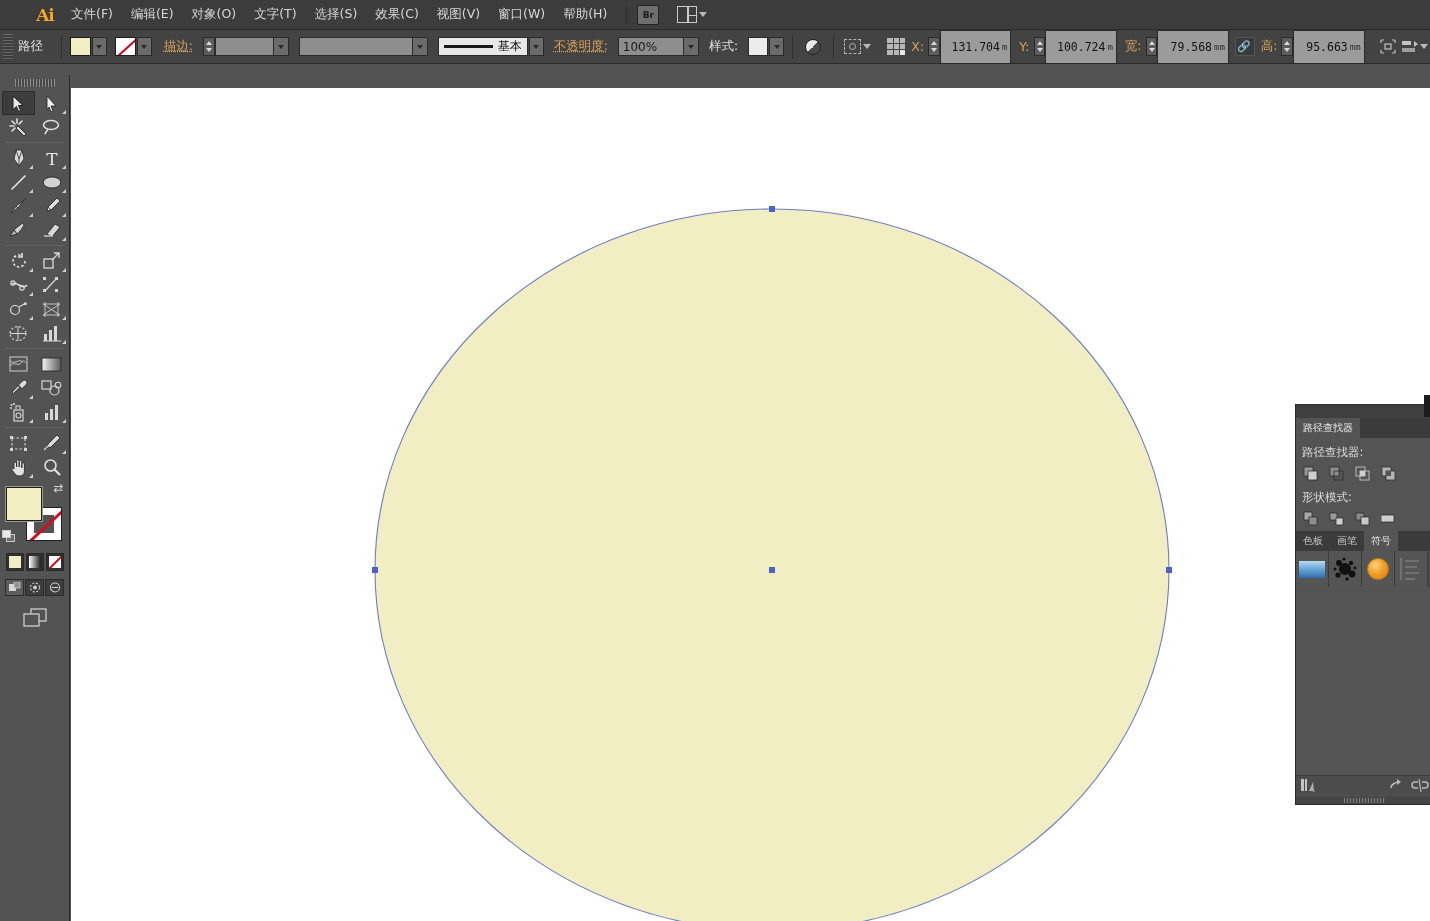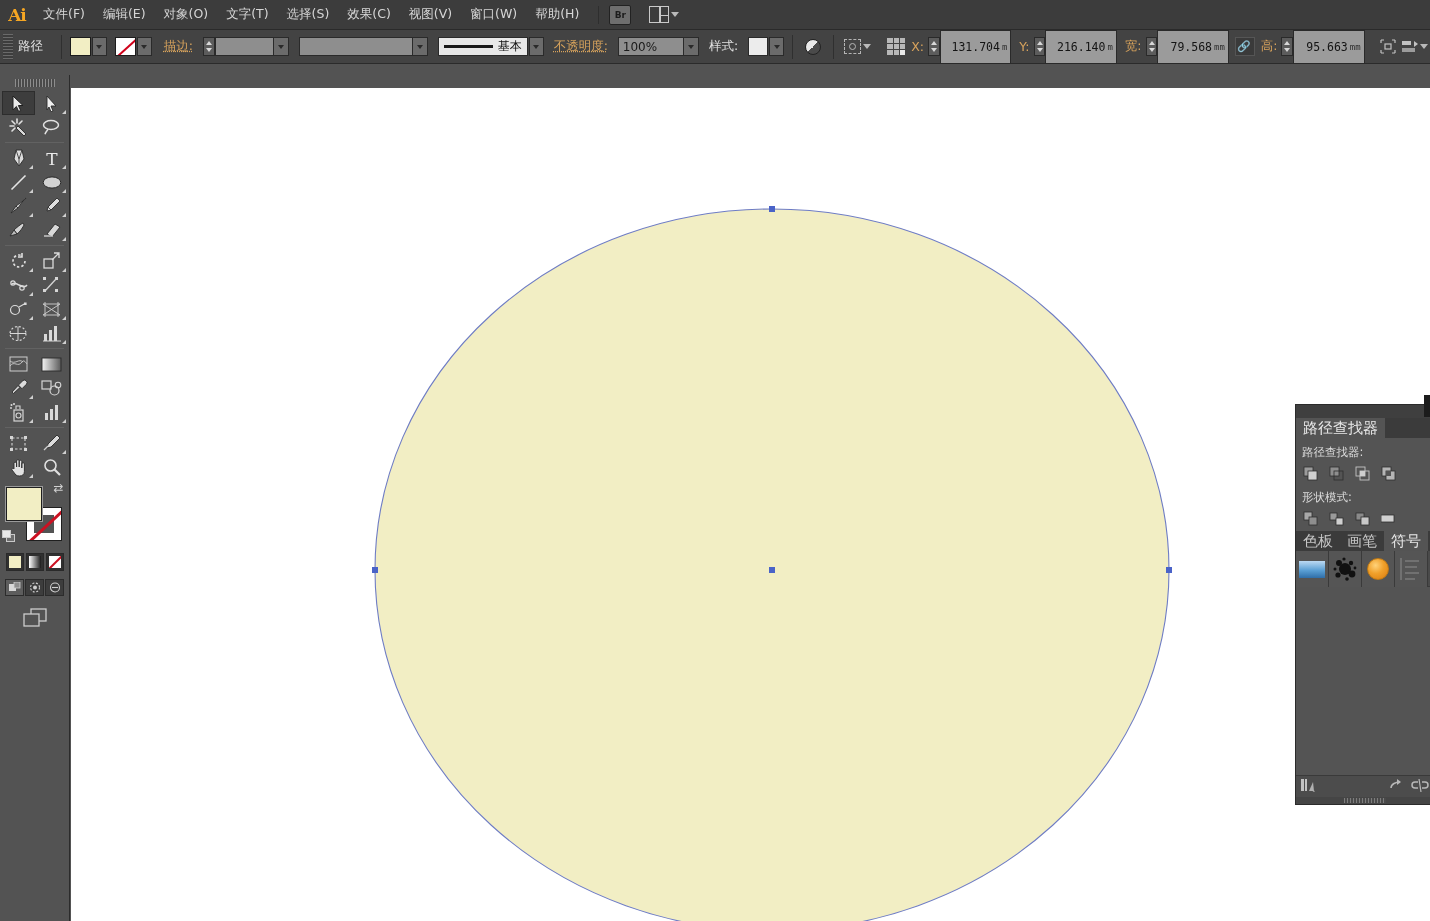--- a/index.html
+++ b/index.html
@@ -12,21 +12,21 @@
     color: #d4d4d4;
     -webkit-font-smoothing: antialiased;
   }
   #app { position: relative; width: 1430px; height: 921px; }
 
   
   .menubar {
     position: absolute; left: 0; top: 0; width: 1430px; height: 30px;
     background: #3c3c3c;
     border-bottom: 1px solid #2a2a2a;
-    display: flex; align-items: center;
+    display: flex; align-items: center; padding-left: 28px;
   }
   .ai-logo {
     width: 34px; height: 30px; display: flex; align-items: center; justify-content: center;
     color: #f5a623; font-weight: bold; font-size: 17px;
     font-family: "DejaVu Serif", "Liberation Serif", serif;
     letter-spacing: -1px;
   }
   .menu-item {
     padding: 4px 9px; font-size: 12.5px; color: #d6d6d6; white-space: nowrap; cursor: default;
   }
@@ -234,21 +234,21 @@
   }
   .panel-topbar {
     height: 13px; background: #3f3f3f; position: relative;
   }
   .panel-close-sq {
     position: absolute; right: 1px; top: -10px; width: 9px; height: 22px; background: #1c1c1c;
   }
   .panel-tabs { display: flex; height: 20px; background: #3b3b3b; align-items: flex-end; }
   .ptab {
     height: 20px; padding: 0 7px; display: flex; align-items: center;
-    font-size: 15px; color: #c6c6c6; background: #3b3b3b;
+    font-size: 10px; color: #c6c6c6; background: #3b3b3b;
   }
   .ptab.active { background: #545454; color: #e8e8e8; }
   .panel-body { background: #545454; padding: 5px 6px 4px; }
   .panel-section-title { font-size: 11.5px; color: #dcdcdc; margin: 2px 0 5px; }
   .pf-row { display: flex; gap: 9px; align-items: center; }
   .pf-btn { width: 17px; height: 17px; display: flex; align-items: center; justify-content: center; }
 
   .sym-panel { background: #545454; }
   .sym-strip { display: flex; height: 36px; background: #4a4a4a; border-bottom: 1px solid #3a3a3a; }
   .sym-cell {
@@ -404,21 +404,21 @@
       <span>131.704</span>
         <span class="field-unit">m</span>
     </div>
 
     <div class="cb-label orange2" style="margin:0 4px 0 8px">Y:</div>
     <div class="spin">
         <i class="up"></i>
         <i class="dn"></i>
       </div>
     <div class="field" style="width:72px;justify-content:flex-end">
-      <span>216.140</span>
+      <span>100.724</span>
         <span class="field-unit">m</span>
     </div>
 
     <div class="cb-label orange2" style="margin:0 4px 0 8px">宽:</div>
     <div class="spin">
         <i class="up"></i>
         <i class="dn"></i>
       </div>
     <div class="field" style="width:72px;justify-content:flex-end">
       <span>79.568</span>

